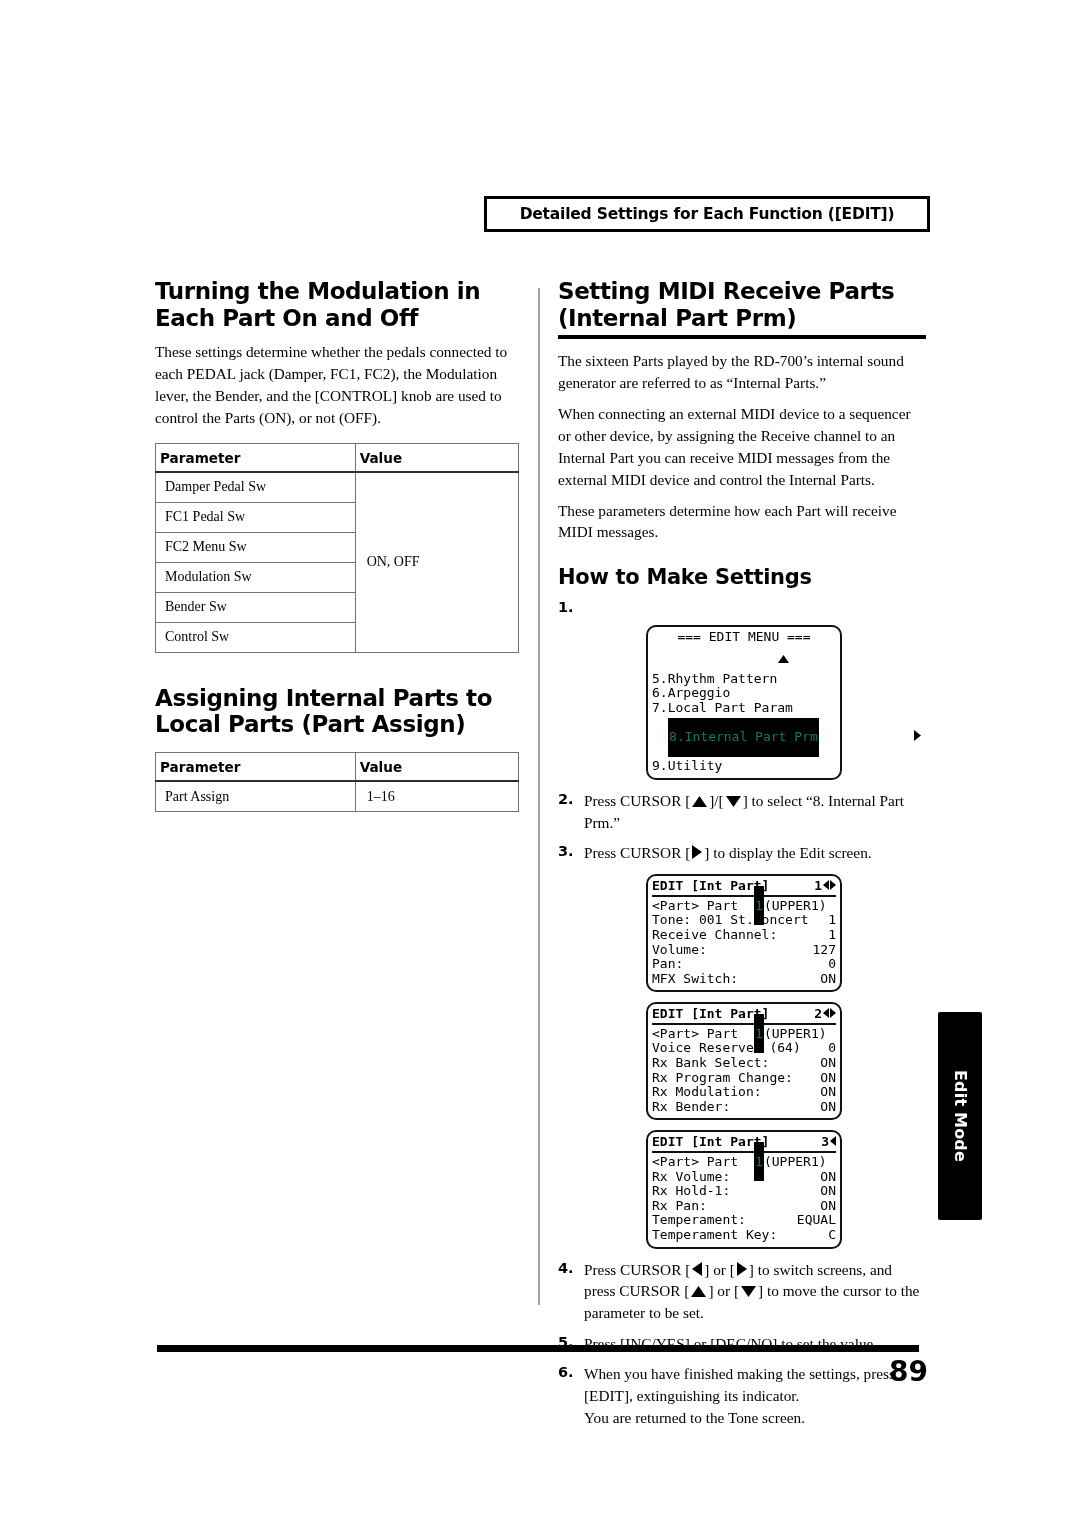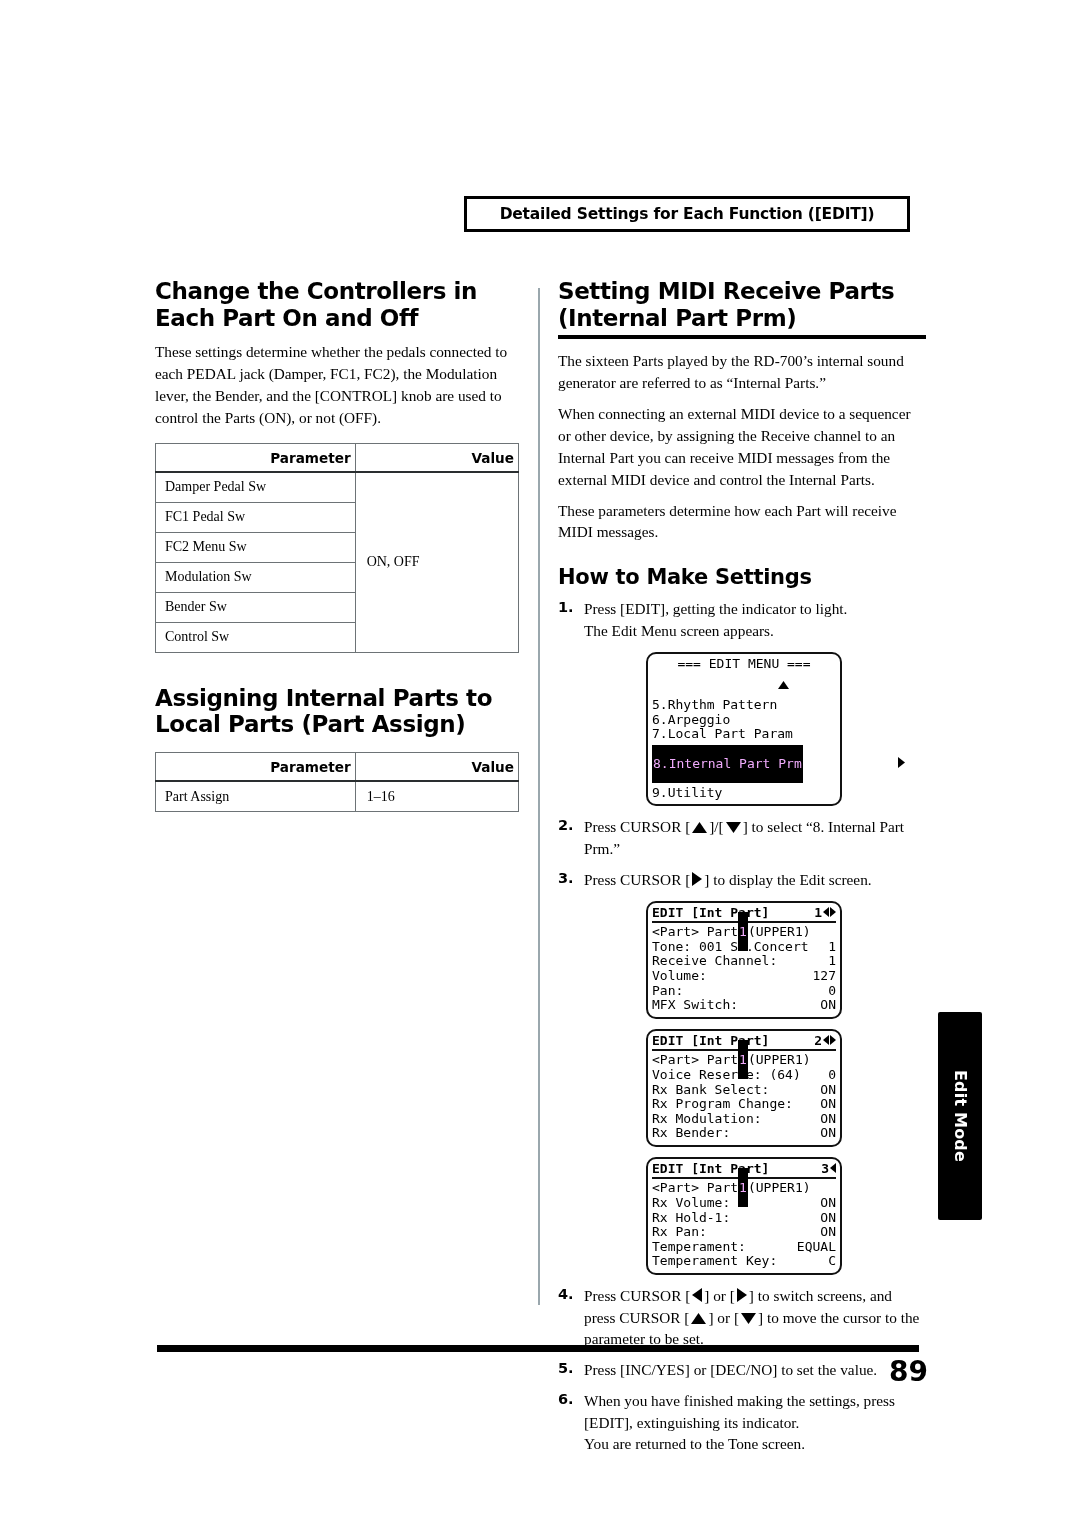--- a/index.html
+++ b/index.html
@@ -19,21 +19,21 @@
   .page {
     position: absolute;
     left: 0; top: 0;
     width: 1080px;
     height: 1528px;
   }
 
   
   .header-band {
     position: absolute;
-    left: 464px;
+    left: 484px;
     top: 196px;
     width: 446px;
     height: 36px;
     border: 3px solid #000;
     box-sizing: border-box;
     display: flex;
     align-items: center;
     justify-content: center;
   }
   .header-band .htext {
@@ -106,21 +106,21 @@
   table.param td {
     border: 1px solid #6d7376;
     padding: 5px 9px;
     font-size: 14px;
     vertical-align: middle;
   }
   table.param th {
     font-family: "DejaVu Sans", sans-serif;
     font-weight: bold;
     font-size: 13.6px;
-    text-align: right;
+    text-align: left;
     border-bottom: 2px solid #2a2e30;
     padding: 6px 4px 5px 4px;
   }
   table.param .c-param { width: 55%; }
   table.param .c-value { width: 45%; }
   table.param td.pname { font-family: "Liberation Serif", serif; }
   table.param td.vspan {
     text-align: left;
     padding-left: 11px;
   }
@@ -181,22 +181,23 @@
     white-space: pre;
     font-weight: bold;
   }
   .lcd .rule {
     border-bottom: 2px solid #111;
     margin: 1px 0 2px 0;
   }
   .lcd .centered { text-align: center; display: block; }
   .inv {
     background: #000;
-    color: #f0abfc;
+    color: #0f766e;
     padding: 12px 1px;
+    margin-left: 16px;
   }
   .lcd .tri { display: inline-block; vertical-align: -1px; }
 
   
   .side-tab {
     position: absolute;
     left: 938px;
     top: 1012px;
     width: 44px;
     height: 208px;
@@ -241,21 +242,21 @@
 <div class="page">
 
   <div class="header-band">
     <span class="htext">Detailed Settings for Each Function ([EDIT])</span>
   </div>
 
   <div class="col-divider"></div>
 
   <div class="col-left">
 
-    <h2 class="sec">Change the Controllers in Each Part On and Off</h2>
+    <h2 class="sec">Turning the Modulation in Each Part On and Off</h2>
     <p class="body">These settings determine whether the pedals connected to each PEDAL jack (Damper, FC1, FC2), the Modulation lever, the Bender, and the [CONTROL] knob are used to control the Parts (ON), or not (OFF).</p>
 
     <table class="param">
       <colgroup>
           <col class="c-param">
           <col class="c-value">
         </colgroup>
       <thead>
         <tr>
           <th>Parameter</th>
@@ -314,24 +315,20 @@
     <p class="body">The sixteen Parts played by the RD-700’s internal sound generator are referred to as “Internal Parts.”</p>
     <p class="body">When connecting an external MIDI device to a sequencer or other device, by assigning the Receive channel to an Internal Part you can receive MIDI messages from the external MIDI device and control the Internal Parts.</p>
     <p class="body">These parameters determine how each Part will receive MIDI messages.</p>
 
     <h3 class="sub">How to Make Settings</h3>
 
     <div class="steps">
 
       <div class="step">
         <span class="num">1.</span>
-        <span class="stxt">
-          <span>Press [EDIT], getting the indicator to light.</span>
-          <span class="sub2">The Edit Menu screen appears.</span>
-        </span>
       </div>
 
       <div class="lcd">
         <div class="lrow plain centered">=== EDIT MENU ===</div>
         <div class="lrow plain centered" style="line-height:9px;">
           <svg width="11" height="8" viewBox="0 0 11 8" aria-hidden="true">
               <polygon points="5.5,0 11,8 0,8" fill="#000"></polygon>
             </svg>
         </div>
         <div class="lrow plain">5.Rhythm Pattern</div>

